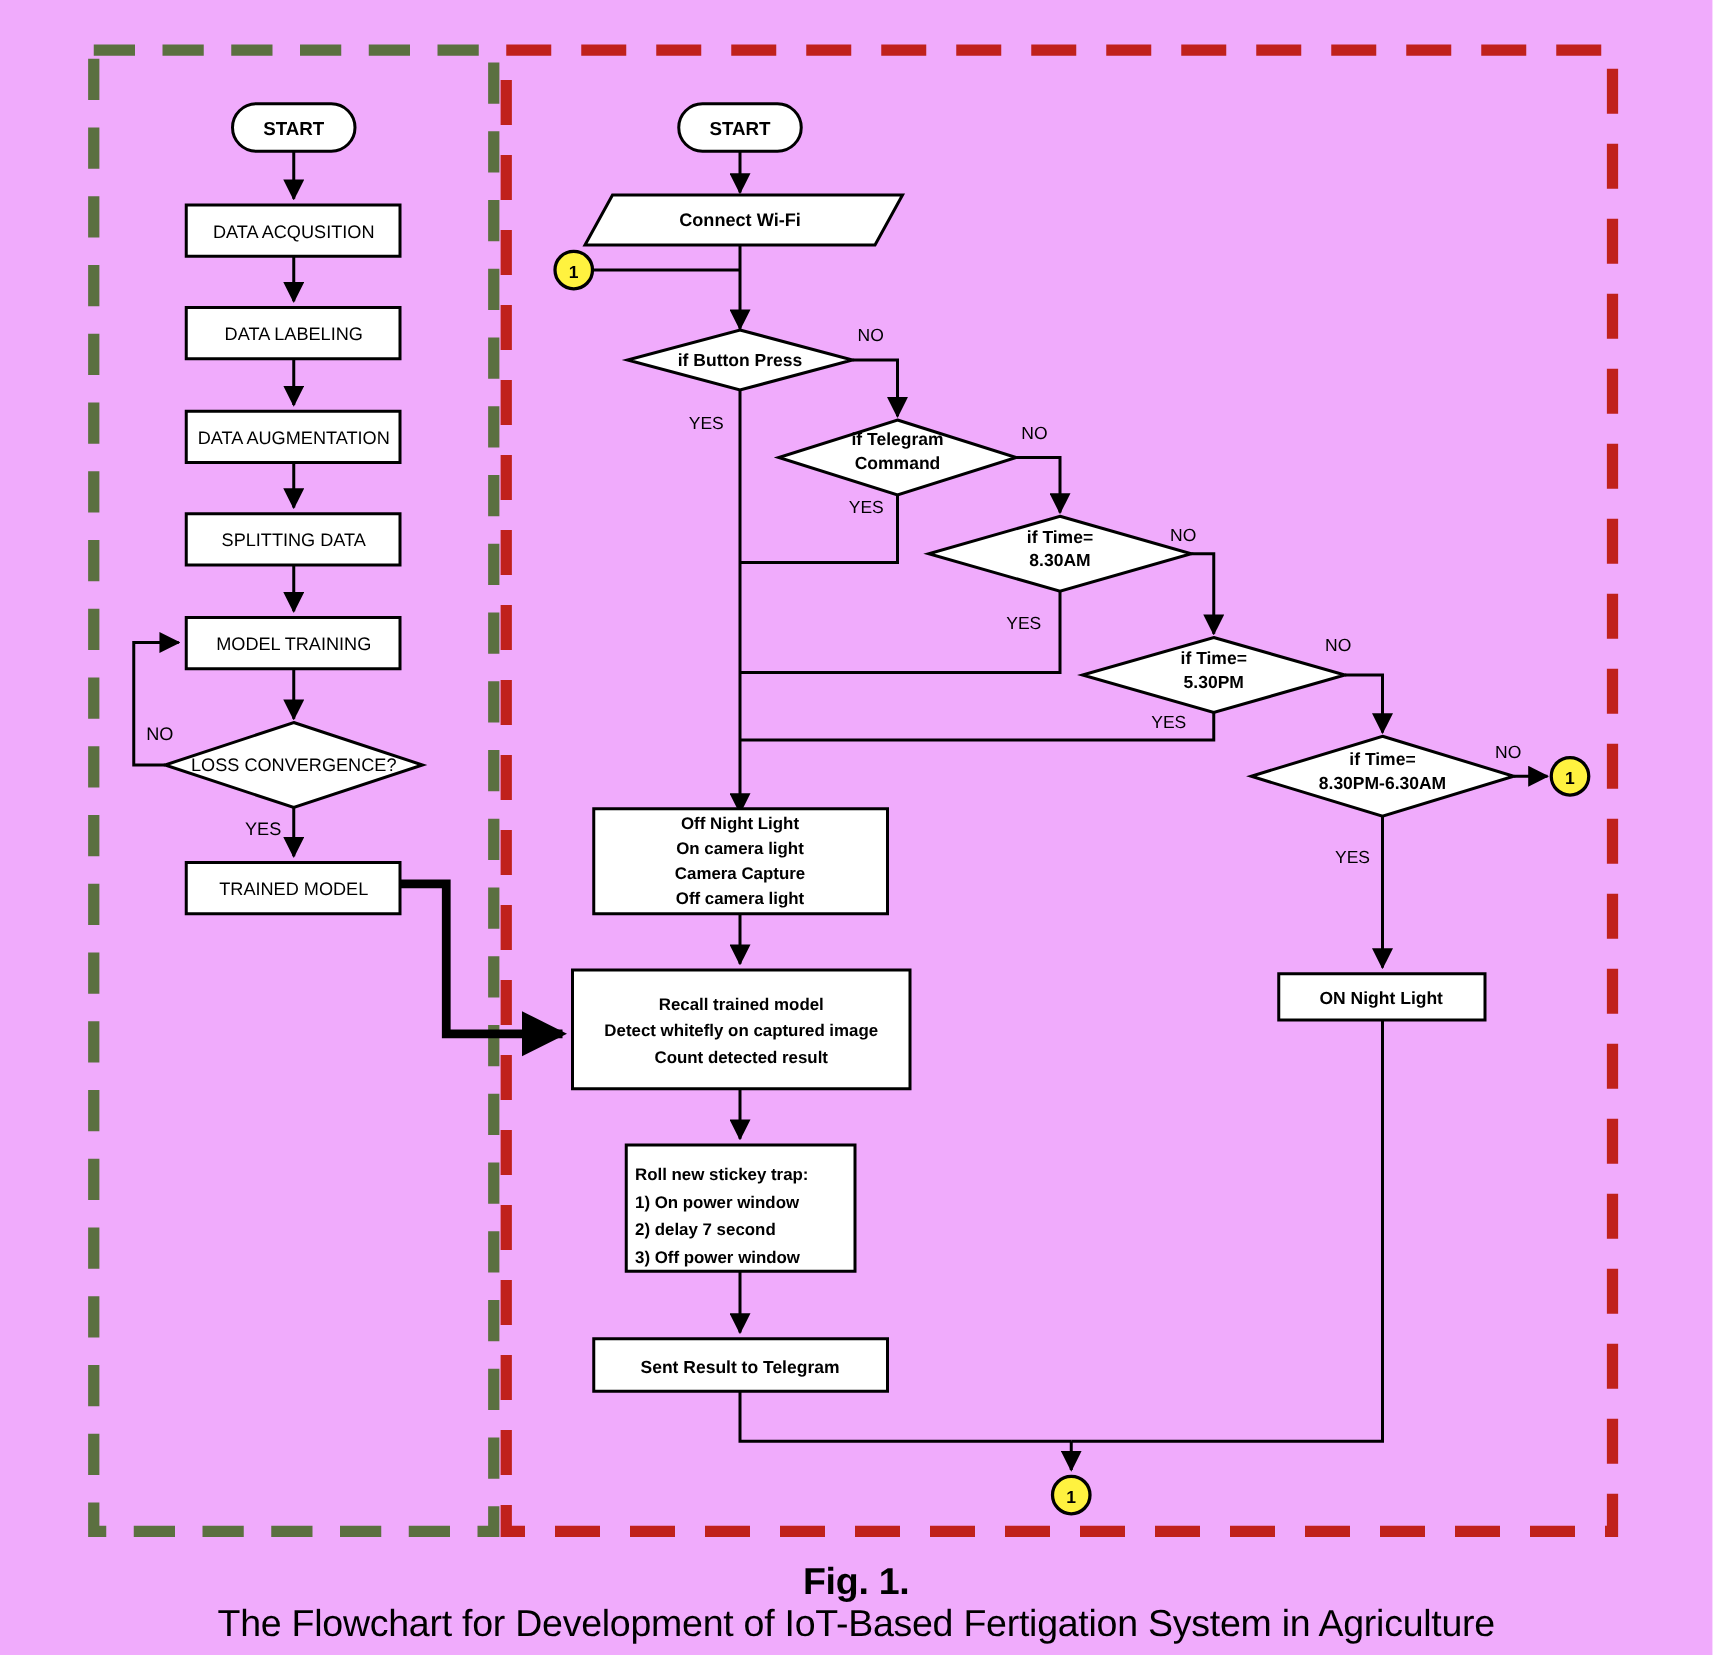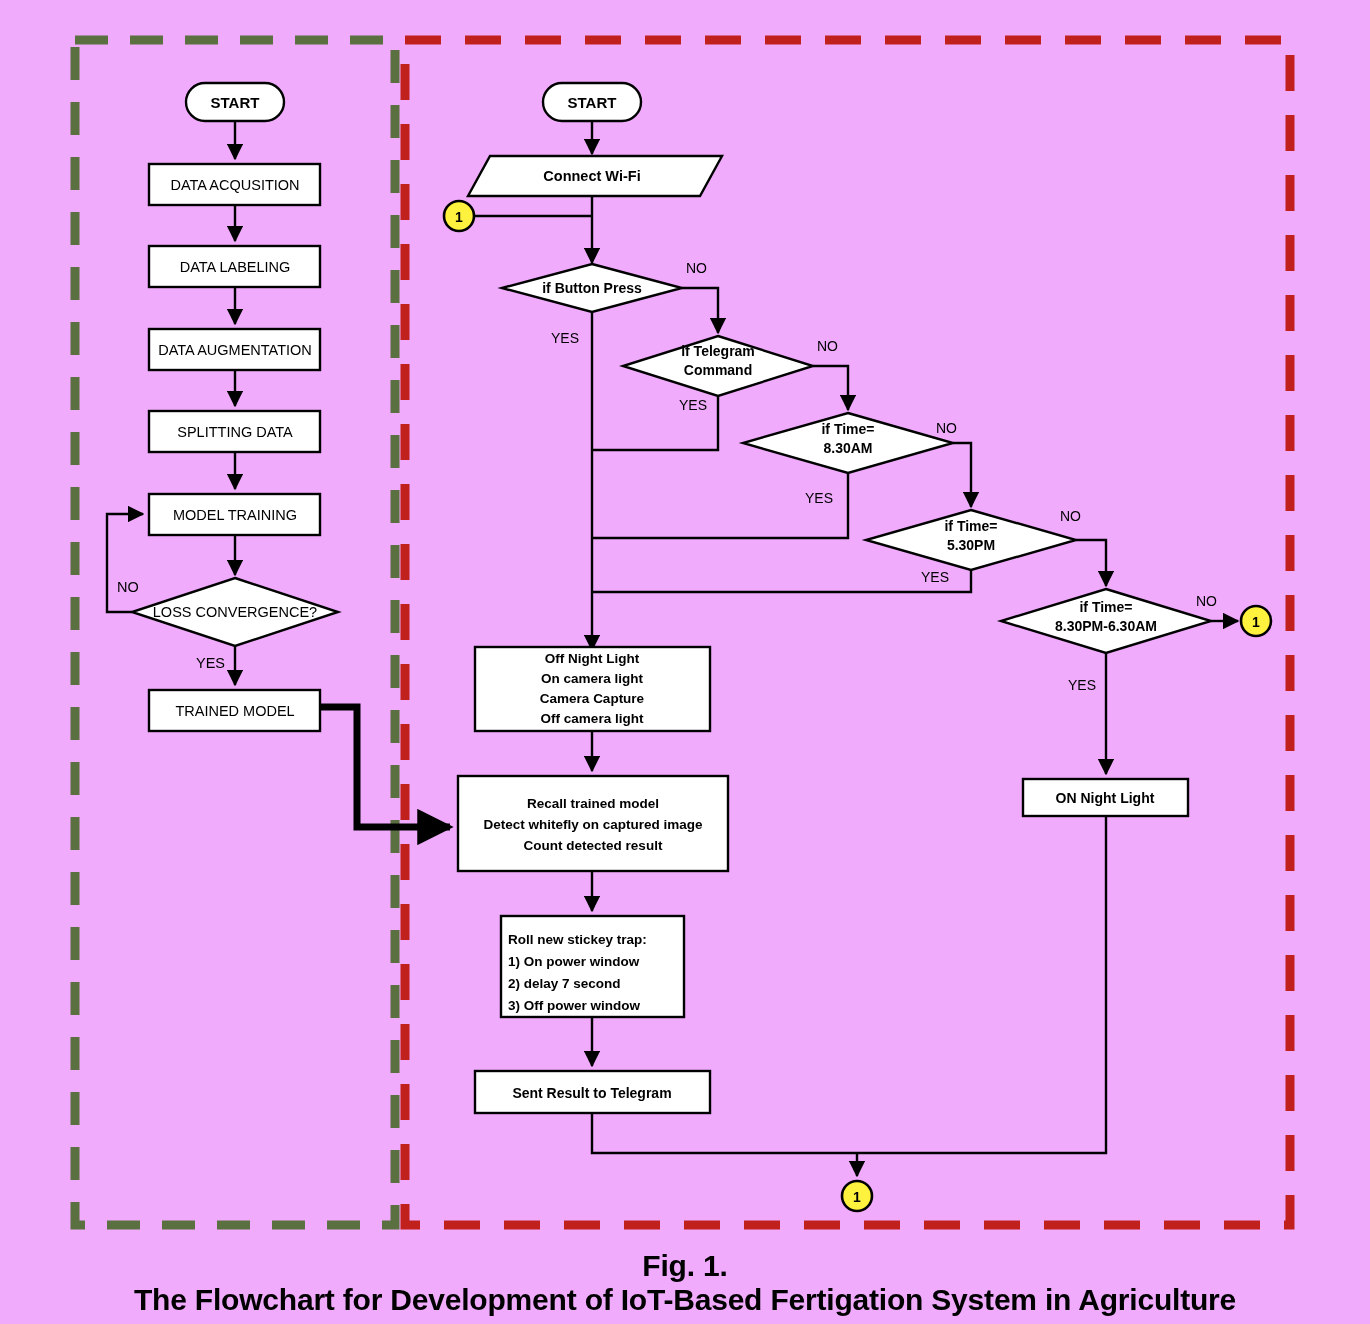--- a/index.html
+++ b/index.html
@@ -3,21 +3,21 @@
 <meta charset="utf-8">
 <style>
   html,body{margin:0;padding:0;background:#ffffff;}
   body{font-family:"Liberation Sans", sans-serif;}
   #page{position:relative;width:1370px;height:1324px;background:#f0abfc;overflow:hidden;}
   #fig{position:absolute;left:0;top:0;width:1370px;height:1250px;}
   .cap{position:absolute;left:0;top:1248px;width:1370px;height:70px;
        display:flex;align-items:center;justify-content:center;
        font-size:30px;color:#000;letter-spacing:-0.2px;white-space:nowrap;flex-direction:column;}
   .cap b{font-weight:bold;}
-  .cap span.rest{font-weight:bold;}
+  .cap span.rest{font-weight:normal;}
   svg text{font-family:"Liberation Sans", sans-serif;fill:#000;}
 </style>
 </head>
 <body>
 
 <div id="page">
 
   <svg id="fig" viewBox="0 0 1370 1250">
     <defs>
       <marker id="ah" viewBox="0 0 10 10" refX="9.2" refY="5" markerWidth="7" markerHeight="7" orient="auto-start-reverse" markerUnits="strokeWidth">

